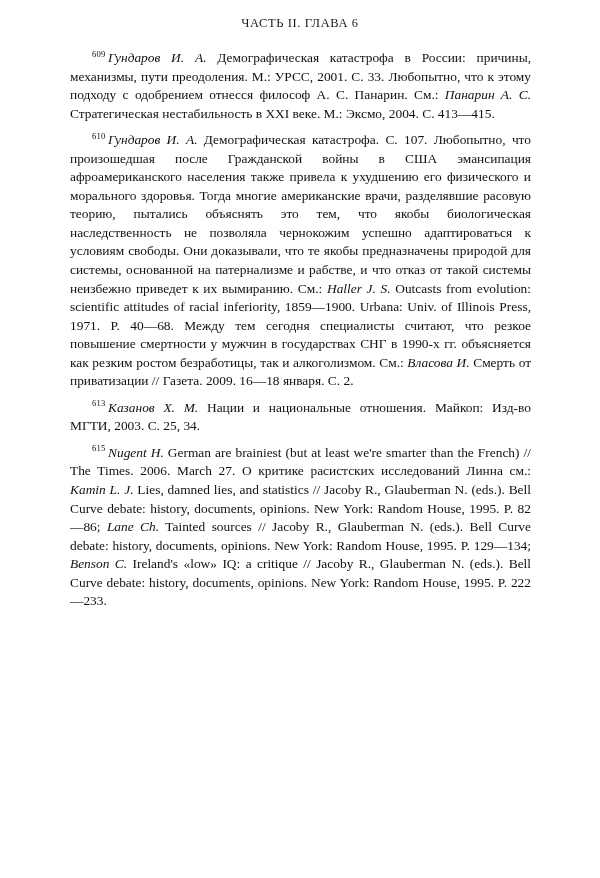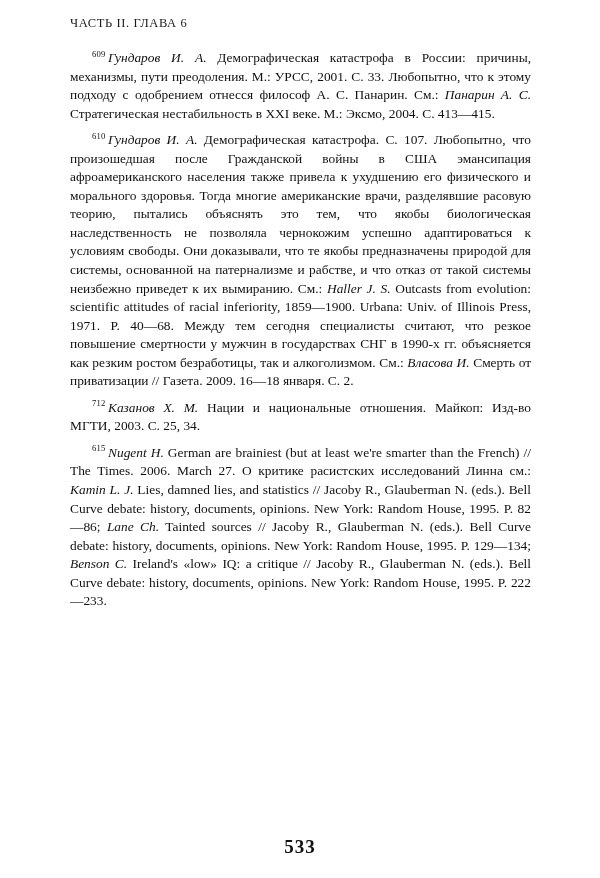--- a/index.html
+++ b/index.html
@@ -22,20 +22,21 @@
     inset: 0;
     background: #ffffff;
   }
 
   
   .running-head {
     position: absolute;
     top: 16px;
     left: 70px;
     width: 460px;
+    text-align: center;
     font-size: 12.5px;
     letter-spacing: 0.6px;
     color: #1a1a1a;
     white-space: nowrap;
   }
 
   
   .notes {
     position: absolute;
     top: 49px;
@@ -97,25 +98,24 @@
       <span class="note-num">609</span><span class="au">Гундаров И. А.</span><span> Демографическая катастрофа в России: причины, механизмы, пути преодоления. М.: УРСС, 2001. С. 33. Любопытно, что к этому подходу с одобрением отнесся философ А. С. Панарин. См.: </span><span class="au">Панарин А. С.</span><span> Стратегическая нестабильность в XXI веке. М.: Эксмо, 2004. С. 413—415.</span>
     </p>
 
     <p class="note">
       <span class="note-num">610</span><span class="au">Гундаров И. А.</span><span> Демографическая катастрофа. С. 107. Любопытно, что произошедшая после Гражданской войны в США эмансипация афроамериканского населения также привела к ухудшению его физического и морального здоровья. Тогда многие американские врачи, разделявшие расовую теорию, пытались объяснять это тем, что якобы биологическая наследственность не позволяла чернокожим успешно адаптироваться к условиям свободы. Они доказывали, что те якобы предназначены природой для системы, основанной на патернализме и рабстве, и что отказ от такой системы неизбежно приведет к их вымиранию. См.: </span><span class="au">Haller J. S.</span><span> Outcasts from evolution: scientific attitudes of racial inferiority, 1859—1900. Urbana: Univ. of Illinois Press, 1971. P. 40—68. Между тем сегодня специалисты считают, что резкое повышение смертности у мужчин в государствах СНГ в 1990-х гг. объясняется как резким ростом безработицы, так и алкоголизмом. См.: </span><span class="au">Власова И.</span><span> Смерть от приватизации // Газета. 2009. 16—18 января. С. 2.</span>
     </p>
 
 
 
     <p class="note">
-      <span class="note-num">712</span><span class="au">Казанов Х. М.</span><span> Нации и национальные отношения. Майкоп: Изд-во МГТИ, 2003. С. 25, 34.</span>
+      <span class="note-num">613</span><span class="au">Казанов Х. М.</span><span> Нации и национальные отношения. Майкоп: Изд-во МГТИ, 2003. С. 25, 34.</span>
     </p>
 
 
     <p class="note">
       <span class="note-num">615</span><span class="au">Nugent H.</span><span> German are brainiest (but at least we're smarter than the French) // The Times. 2006. March 27. О критике расистских исследований Линна см.: </span><span class="au">Kamin L. J.</span><span> Lies, damned lies, and statistics // Jacoby R., Glauberman N. (eds.). Bell Curve debate: history, documents, opinions. New York: Random House, 1995. P. 82—86; </span><span class="au">Lane Ch.</span><span> Tainted sources // Jacoby R., Glauberman N. (eds.). Bell Curve debate: history, documents, opinions. New York: Random House, 1995. P. 129—134; </span><span class="au">Benson C.</span><span> Ireland's «low» IQ: a critique // Jacoby R., Glauberman N. (eds.). Bell Curve debate: history, documents, opinions. New York: Random House, 1995. P. 222—233.</span>
     </p>
 
   </div>
 
-  <div class="folio">533</div>
 
 </div>
 
 </body></html>

